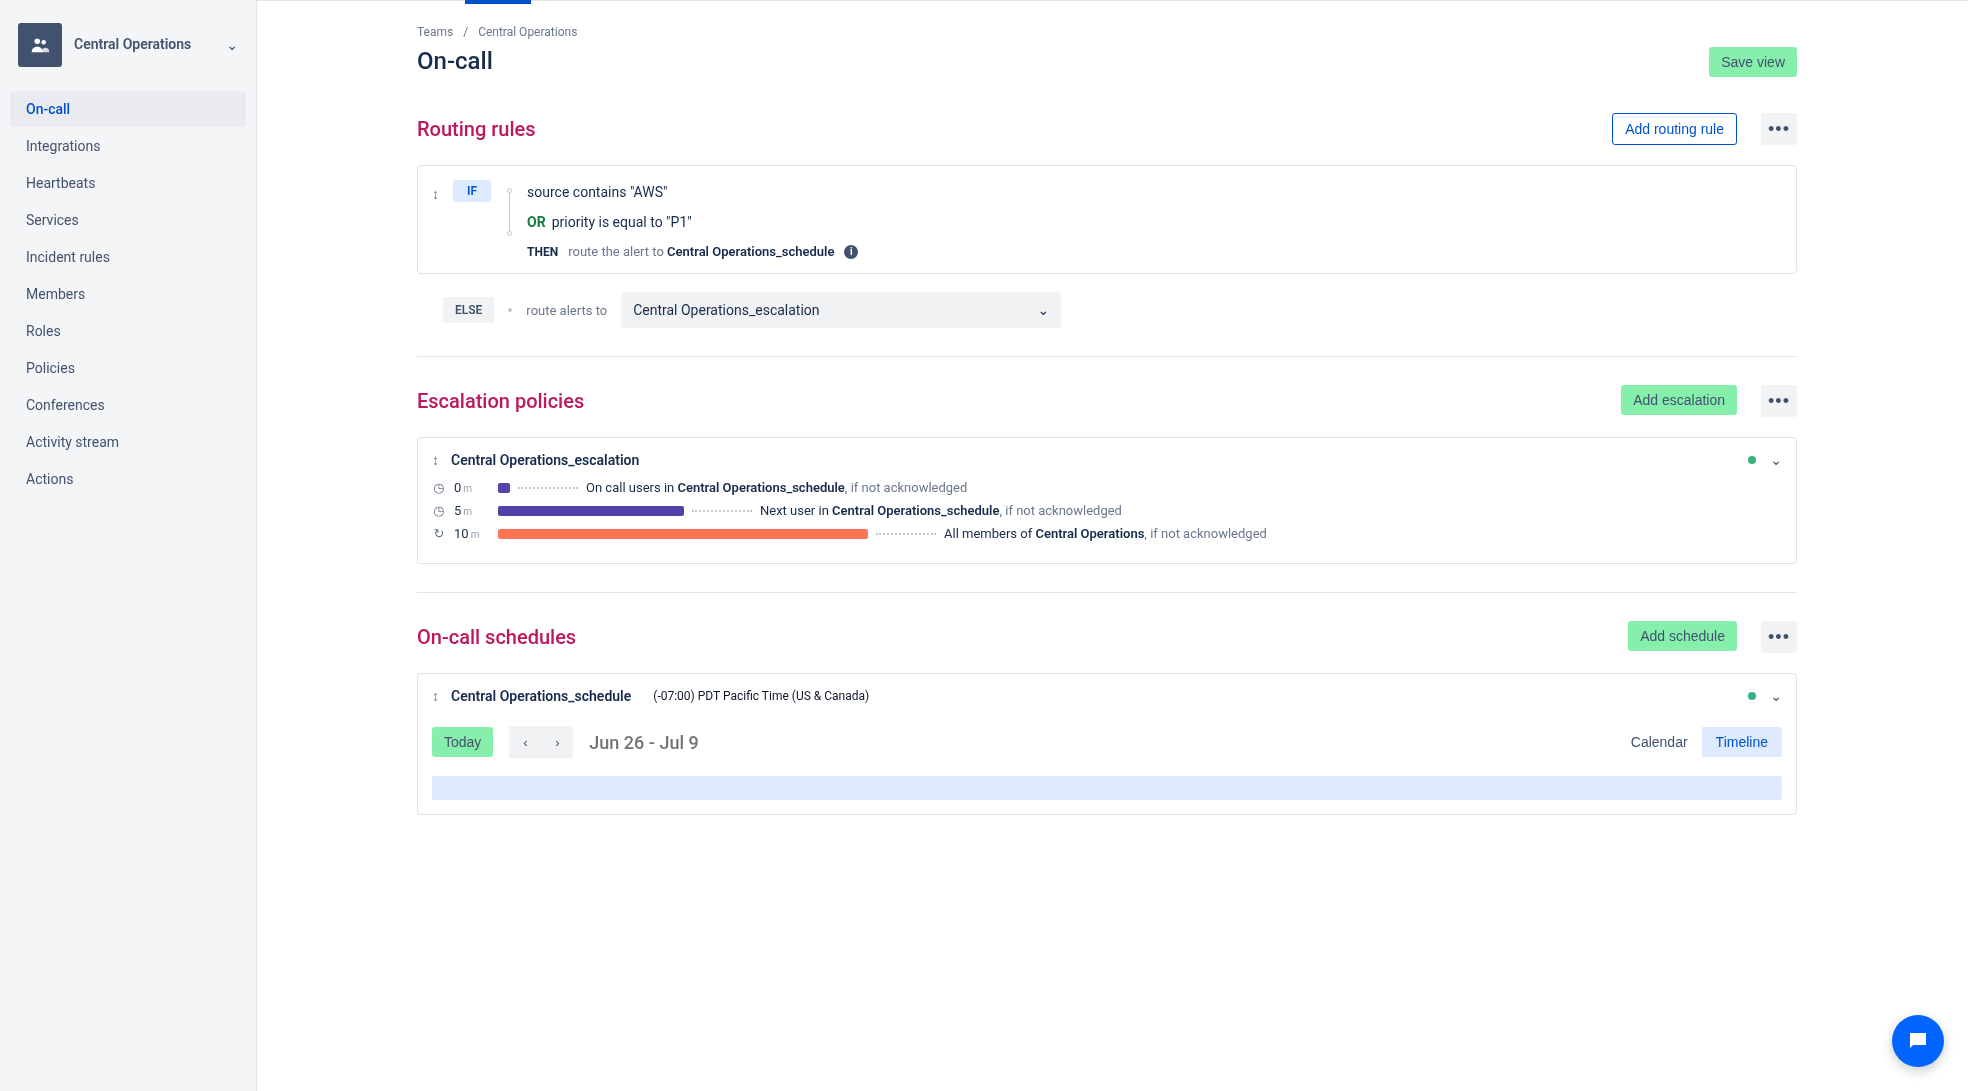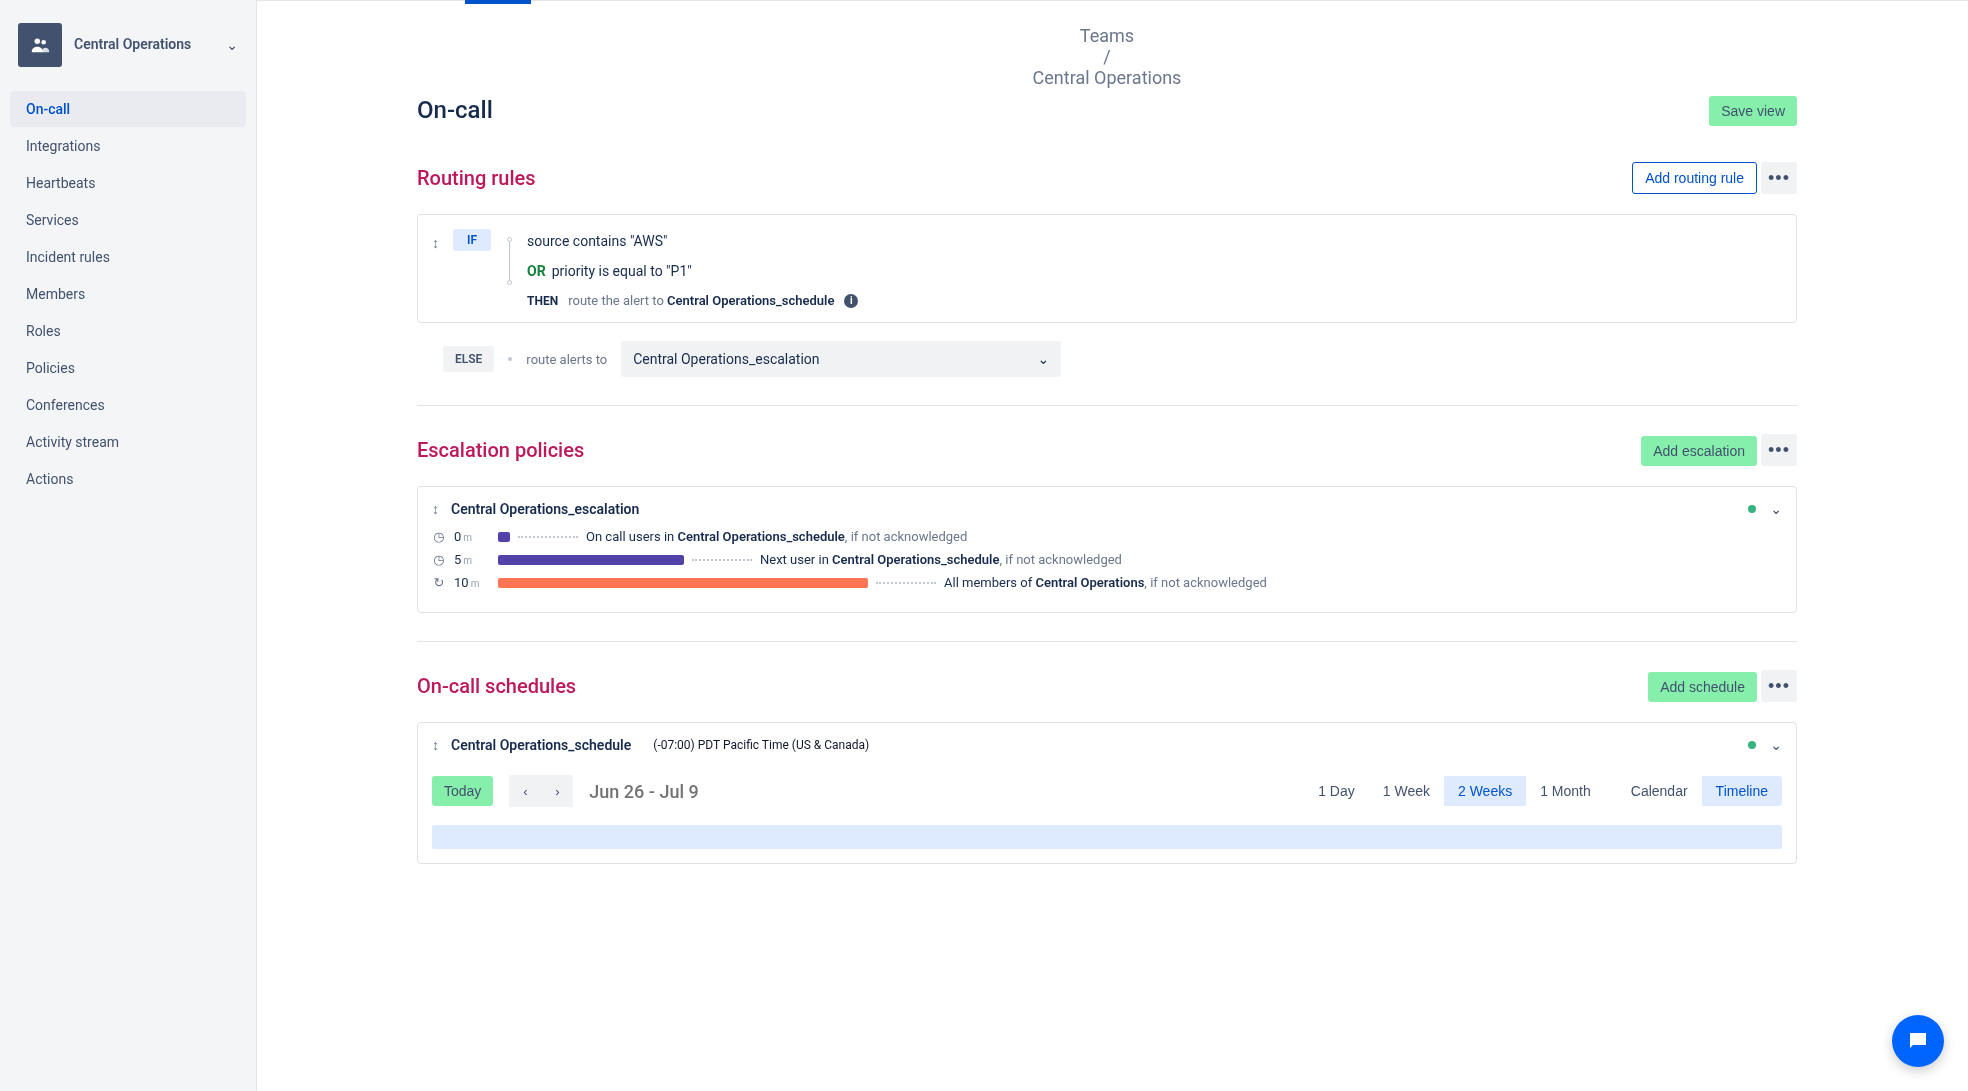--- a/index.html
+++ b/index.html
@@ -45,39 +45,39 @@
   color: #42526e;
   font-size: 14px;
 }
 .nav-item.active { background: #e9ebf0; color: #0052cc; font-weight: 500; }
 .main {
   flex: 1;
   overflow-y: auto;
   border-top: 1px solid #e1e4e9;
 }
 .main-inner { padding: 24px 160px 100px 160px; max-width: 1700px; }
-.breadcrumb { display: flex; align-items: center; color: #6b778c; font-size: 18px; margin-bottom: 8px; flex-direction: column; }
+.breadcrumb { display: flex; gap: 10px; align-items: center; color: #6b778c; font-size: 12px; margin-bottom: 8px; }
 .breadcrumb a { color: #6b778c; text-decoration: none; }
 .page-header { display: flex; justify-content: space-between; align-items: flex-start; margin-bottom: 24px; }
 .page-title { font-size: 24px; font-weight: 500; color: #172b4d; }
 .btn {
   border: none;
   border-radius: 3px;
   padding: 7px 12px;
   font-size: 14px;
   cursor: pointer;
   background: #86efac;
   color: #42526e;
 }
 .btn-outline { background: #fff; border: 1px solid #0052cc; color: #0052cc; }
 .section { border-top: 1px solid #e1e4e9; padding-top: 28px; margin-top: 28px; }
 .section:first-of-type { border-top: none; margin-top: 0; padding-top: 12px; }
 .section-head { display: flex; justify-content: space-between; align-items: center; margin-bottom: 20px; }
 .section-title { font-size: 20px; font-weight: 500; color: #be185d; }
-.section-actions { display: flex; gap: 4px; align-items: flex-end; border-radius: 6px; }
+.section-actions { display: flex; gap: 24px; align-items: flex-start; border-radius: 6px; }
 .more-btn {
   width: 36px; height: 32px;
   border-radius: 3px;
   background: #f1f2f4;
   border: none;
   cursor: pointer;
   display: flex; align-items: center; justify-content: center;
   color: #42526e;
   font-size: 18px; letter-spacing: 1px;
 }
@@ -363,26 +363,20 @@
             <div class="cal-left">
               <button class="btn">Today</button>
               <div class="btn-group">
                 <button class="nav-arrow">‹</button>
                 <button class="nav-arrow">›</button>
               </div>
               <span class="date-range">Jun 26 - Jul 9</span>
             </div>
             <div class="cal-right">
               <div class="seg-group">
-                <button class="seg-btn white">1 Day</button>
-                <button class="seg-btn white">1 Week</button>
-                <button class="seg-btn active">2 Weeks</button>
-                <button class="seg-btn white">1 Month</button>
-              </div>
-              <div class="seg-group">
                 <button class="seg-btn white">Calendar</button>
                 <button class="seg-btn active">Timeline</button>
               </div>
             </div>
           </div>
 
           <div class="timeline-bar"></div>
         </div>
       </section>
     </div>

